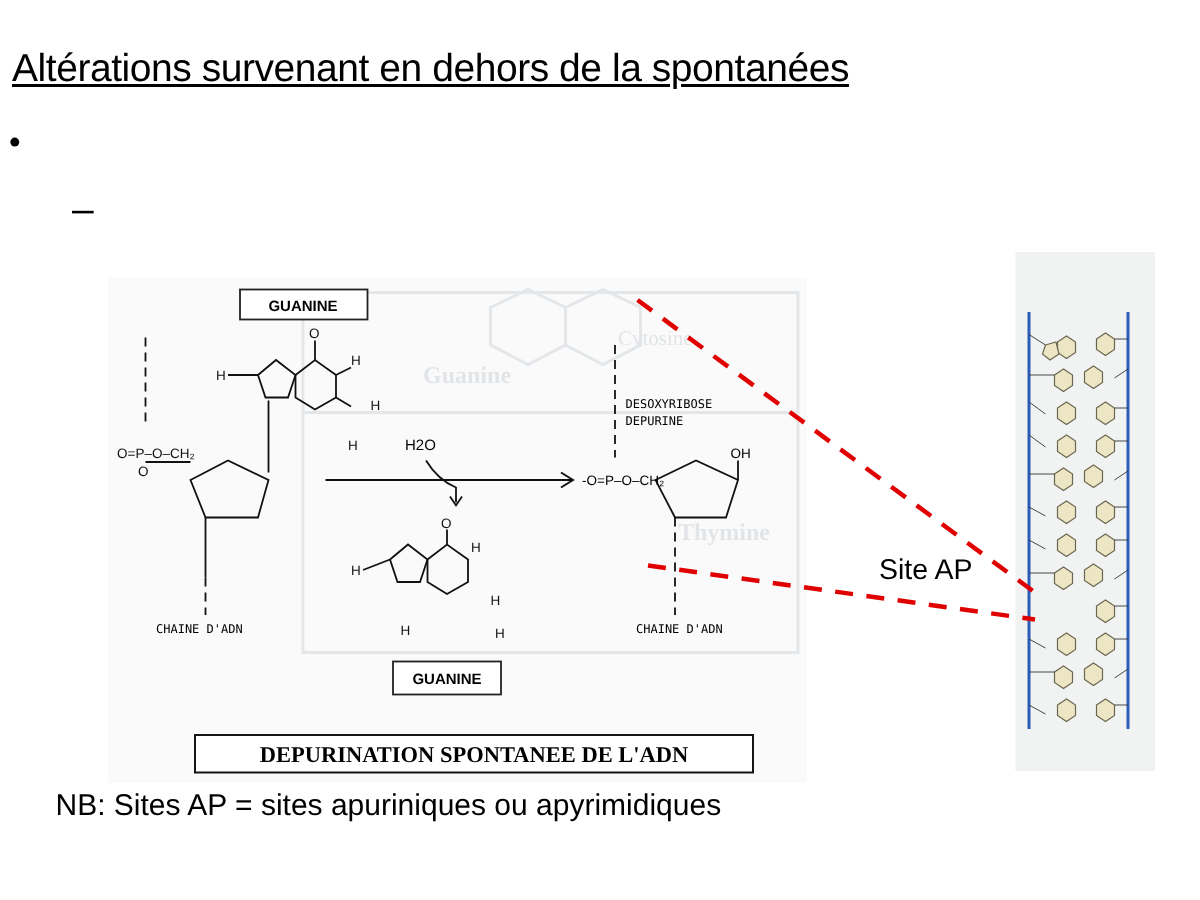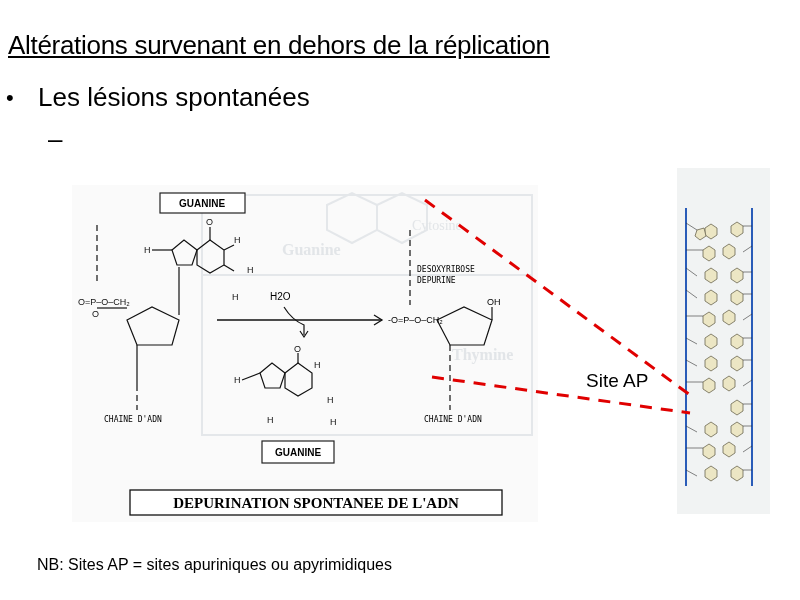--- a/index.html
+++ b/index.html
@@ -9,31 +9,30 @@
     .bullet1 .dot { font-size: 22px; width: 32px; display: inline-block; }
     .bullet2 { position: absolute; left: 48px; top: 124px; font-size: 26px; display: flex; align-items: center; }
     .bullet2 .dash { width: 24px; display: inline-block; }
     .bullet2 .txt { text-decoration: underline; }
     .scan { position: absolute; left: 72px; top: 185px; width: 466px; height: 337px; background: #fafafa; }
     .scan svg { width: 100%; height: 100%; display: block; }
     .dna-photo { position: absolute; left: 677px; top: 168px; width: 93px; height: 346px; background: #f2f4f4; }
     .dna-photo svg { width: 100%; height: 100%; display: block; }
     .overlay { position: absolute; left: 0; top: 0; width: 800px; height: 600px; pointer-events: none; }
     .site-ap { position: absolute; left: 586px; top: 370px; font-size: 19px; }
-    .nb { position: absolute; left: 37px; top: 556px; font-size: 16px; }
+    .nb { position: absolute; left: 37px; top: 526px; font-size: 20px; }
     .lbl { font-family: "DejaVu Sans Mono", monospace; }
   </style>
 </head>
 <body>
 
-<div class="title">Altérations survenant en dehors de la réplication</div>
+<div class="title">Altérations survenant en dehors de la spontanées</div>
 
 <div class="bullet1">
   <span class="dot">•</span>
-  <span>Les lésions spontanées</span>
 </div>
 
 <div class="bullet2">
   <span class="dash">–</span>
 </div>
 
 <div class="scan">
   <svg viewBox="0 0 466 337" xmlns="http://www.w3.org/2000/svg" font-family="Liberation Sans, sans-serif">
 
     <g stroke="#e4e7ea" fill="none" stroke-width="2">

